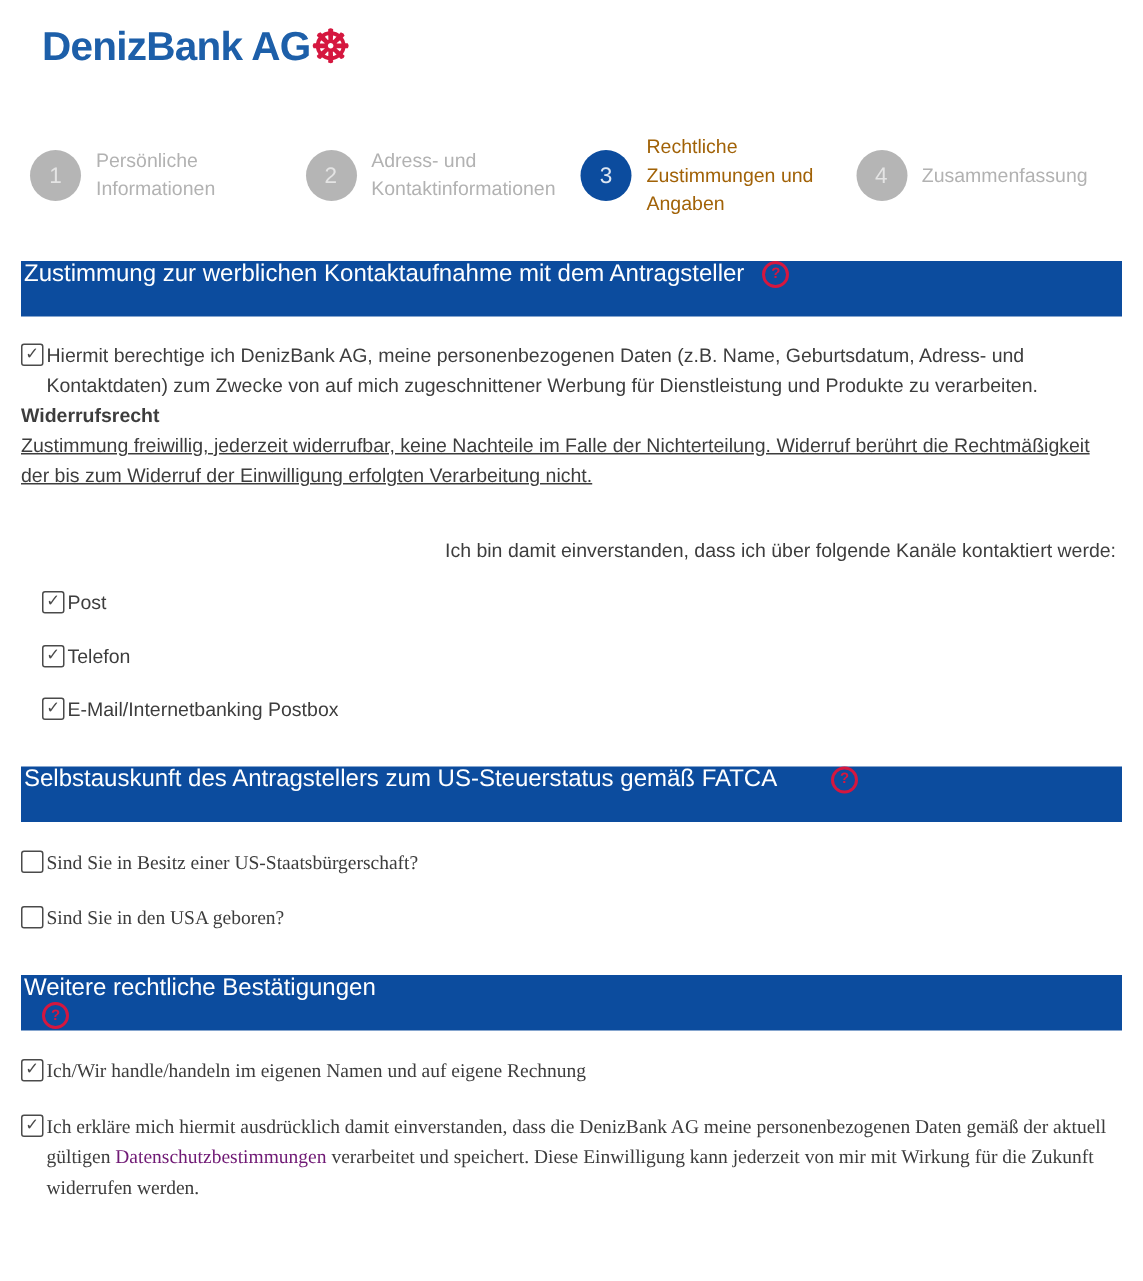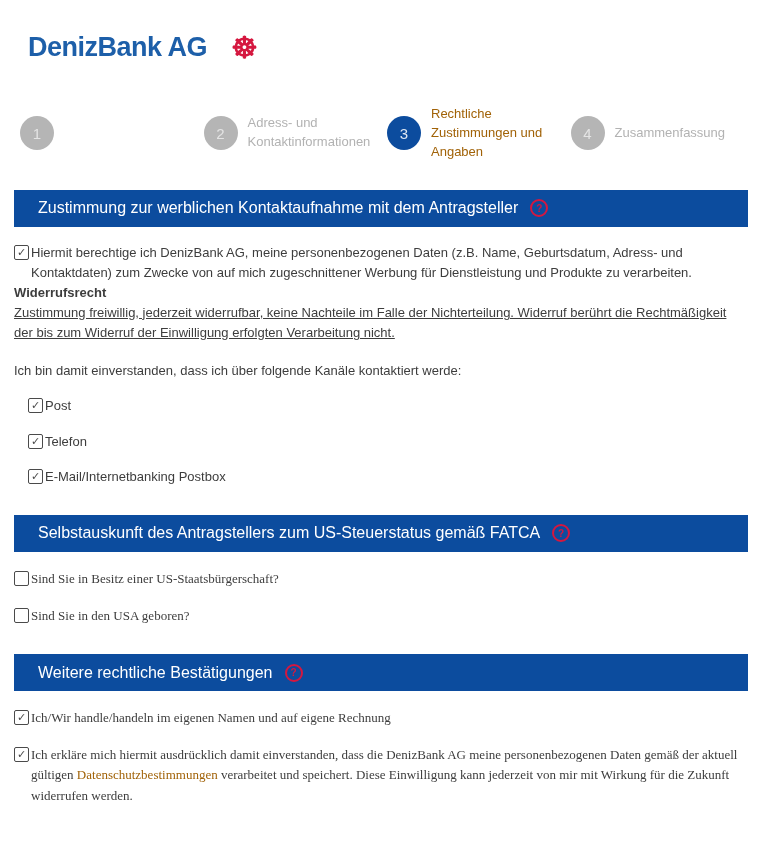--- a/index.html
+++ b/index.html
@@ -15,22 +15,21 @@
     position: relative;
     overflow: hidden;
     background: #fff;
   }
 
   
   .logo-row {
     padding: 16px 0 0 28px;
     display: flex;
     align-items: center;
-    gap: 24px;
-    margin-top: 16px;
+    gap: 0;
   }
   .logo-text {
     color: #1d5fa9;
     font-size: 27px;
     font-weight: bold;
     letter-spacing: -0.5px;
   }
   .logo-wheel {
     color: #d5173f;
     font-size: 30px;
@@ -78,22 +77,21 @@
     color: #a16207;
   }
 
   
   .section-bar {
     margin: 0 14px;
     background: #0c4c9e;
     color: #ffffff;
     height: 37px;
     display: flex;
-    align-items: center;
-    padding-left: 24px;
+    padding-left: 2px;
     font-size: 16px;
     box-sizing: border-box;
   }
   .section-bar.first { margin-top: 28px; }
   .help-icon {
     width: 14px;
     height: 14px;
     border: 2px solid #d5173f;
     color: #d5173f;
     background: #0c4c9e;
@@ -136,42 +134,43 @@
     color: #4a4a4a;
     cursor: pointer;
   }
   .cb-label { margin-left: 2px; }
   .indented { margin-left: 14px; }
 
   .bold-head {
     font-weight: bold;
   }
   .para { margin-top: 0; text-decoration: underline; }
-  .intro-line { margin-top: 18px; }
+  .intro-line { margin-top: 30px; text-align: right; }
   .q-row { margin-top: 17px; font-family: Liberation Serif, serif; }
 
   a.inline-link {
-    color: #a16207;
+    color: #701a75;
     text-decoration: none;
     cursor: pointer;
   }
 </style>
 </head>
 <body>
 
 <div class="page">
 
   <div class="logo-row">
     <span class="logo-text">DenizBank AG</span>
     <span class="logo-wheel">☸</span>
   </div>
 
   <div class="stepper">
     <div class="step">
       <div class="step-circle">1</div>
+      <div class="step-label">Persönliche Informationen</div>
     </div>
     <div class="step">
       <div class="step-circle">2</div>
       <div class="step-label">Adress- und Kontaktinformationen</div>
     </div>
     <div class="step active">
       <div class="step-circle">3</div>
       <div class="step-label">Rechtliche Zustimmungen und Angaben</div>
     </div>
     <div class="step">
@@ -203,37 +202,37 @@
     <div class="check-row tight indented">
       <span class="cb" role="checkbox" aria-checked="true">✓</span>
       <span class="cb-label">Telefon</span>
     </div>
     <div class="check-row tight indented">
       <span class="cb" role="checkbox" aria-checked="true">✓</span>
       <span class="cb-label">E-Mail/Internetbanking Postbox</span>
     </div>
   </div>
 
-  <div class="section-bar" style="margin-top: 28px;">
+  <div class="section-bar" style="margin-top: 28px; gap: 24px;">
     <span>Selbstauskunft des Antragstellers zum US-Steuerstatus gemäß FATCA</span>
     <span class="help-icon">?</span>
   </div>
 
   <div class="content">
     <div class="check-row q-row">
       <span class="cb" role="checkbox" aria-checked="false"></span>
       <span class="cb-label">Sind Sie in Besitz einer US-Staatsbürgerschaft?</span>
     </div>
     <div class="check-row q-row">
       <span class="cb" role="checkbox" aria-checked="false"></span>
       <span class="cb-label">Sind Sie in den USA geboren?</span>
     </div>
   </div>
 
-  <div class="section-bar" style="margin-top: 28px;">
+  <div class="section-bar" style="margin-top: 28px; flex-direction: column;">
     <span>Weitere rechtliche Bestätigungen</span>
     <span class="help-icon">?</span>
   </div>
 
   <div class="content">
     <div class="check-row q-row">
       <span class="cb" role="checkbox" aria-checked="true">✓</span>
       <span class="cb-label">Ich/Wir handle/handeln im eigenen Namen und auf eigene Rechnung</span>
     </div>
     <div class="check-row q-row">

